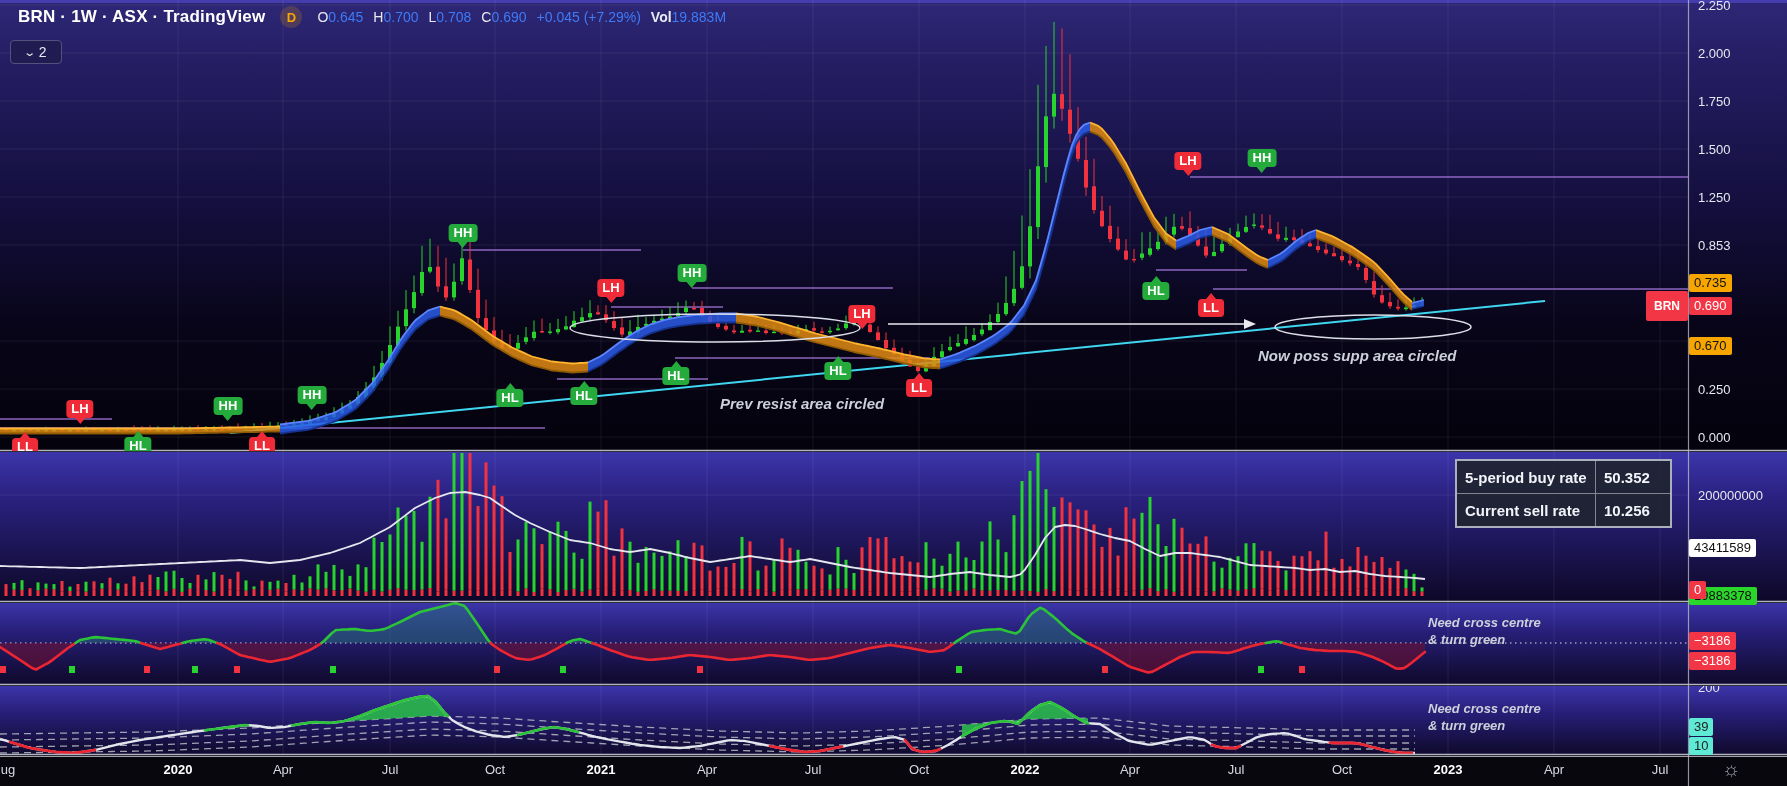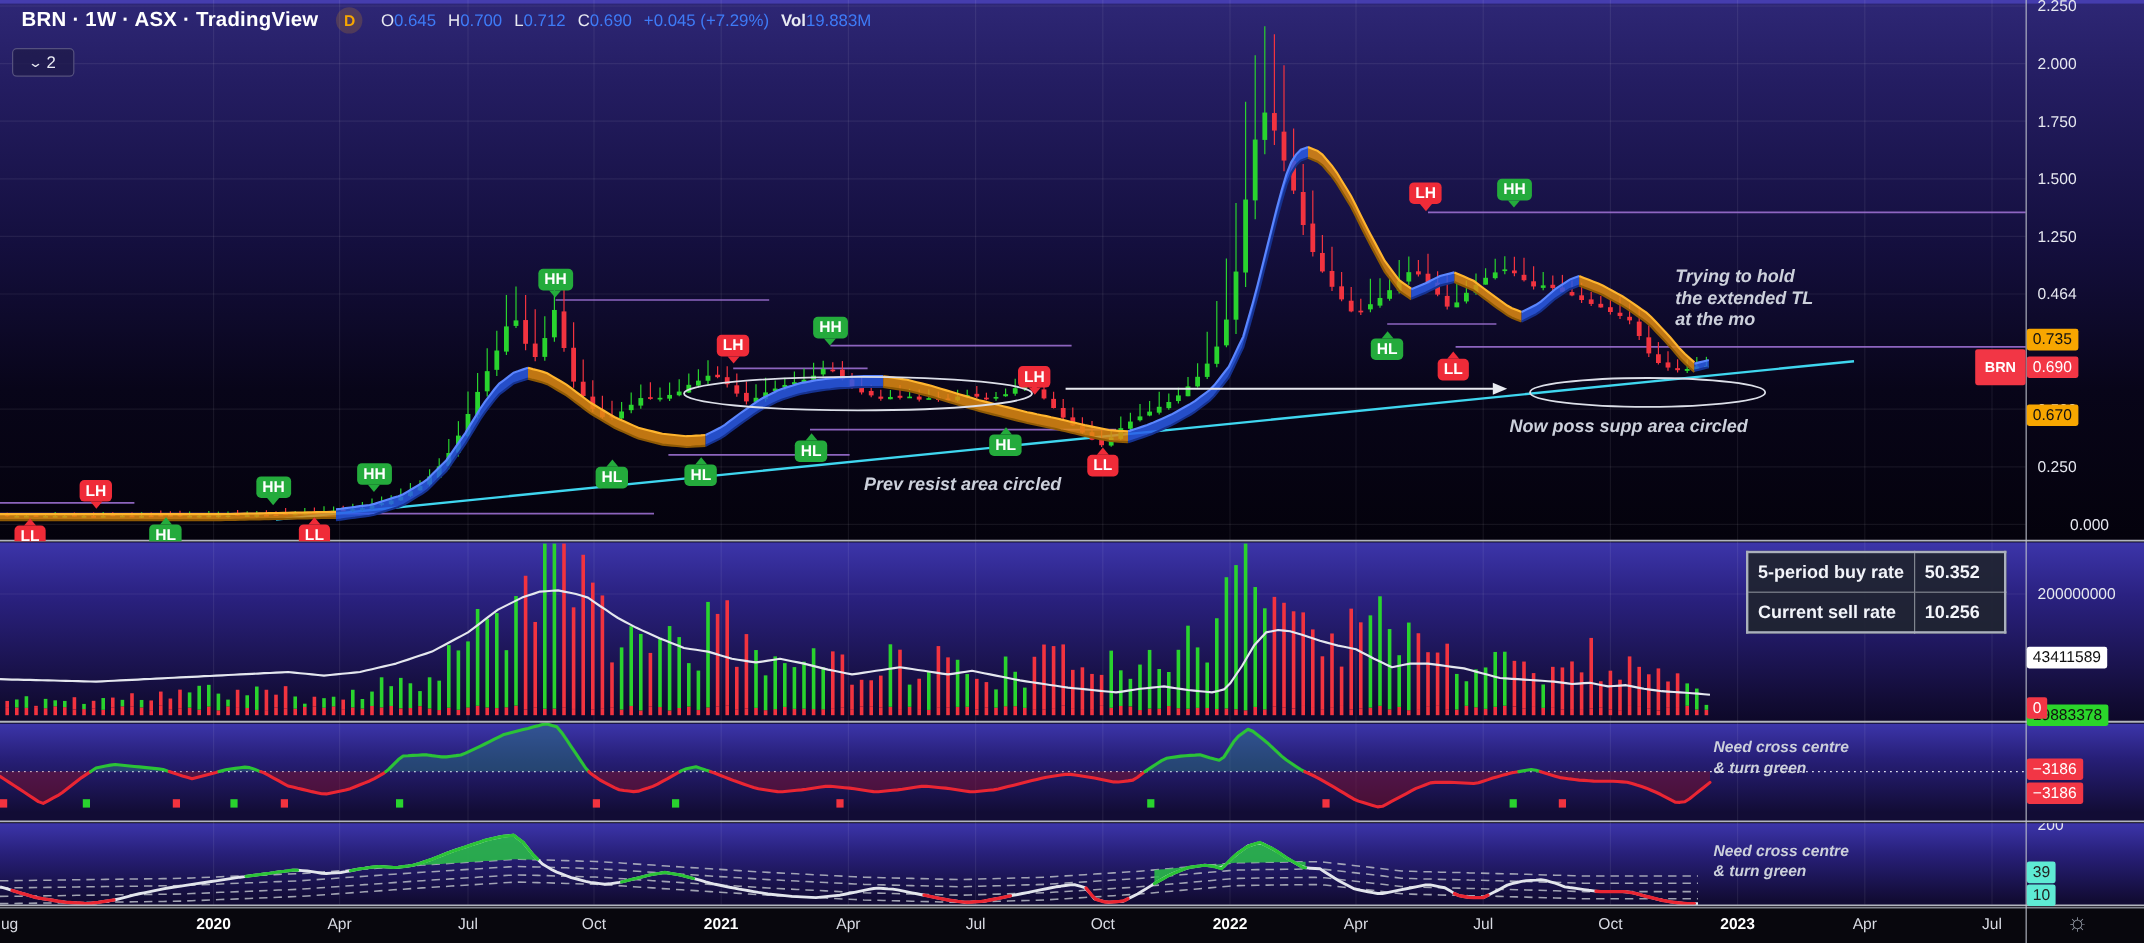--- a/index.html
+++ b/index.html
@@ -936,40 +936,35 @@
       <div class="swing up" style="left: 510px; top: 398px; background: rgb(36, 171, 60); --c: #24ab3c;">HL<div class="ptr"></div></div>
       <div class="swing up" style="left: 584px; top: 396px; background: rgb(36, 171, 60); --c: #24ab3c;">HL<div class="ptr"></div></div>
       <div class="swing up" style="left: 676px; top: 376px; background: rgb(36, 171, 60); --c: #24ab3c;">HL<div class="ptr"></div></div>
       <div class="swing up" style="left: 838px; top: 371px; background: rgb(36, 171, 60); --c: #24ab3c;">HL<div class="ptr"></div></div>
       <div class="swing up" style="left: 919px; top: 388px; background: rgb(239, 43, 56); --c: #ef2b38;">LL<div class="ptr"></div></div>
       <div class="swing up" style="left: 1156px; top: 291px; background: rgb(36, 171, 60); --c: #24ab3c;">HL<div class="ptr"></div></div>
       <div class="swing up" style="left: 1211px; top: 308px; background: rgb(239, 43, 56); --c: #ef2b38;">LL<div class="ptr"></div></div>
       <div class="swing up" style="left: 25px; top: 447px; background: rgb(239, 43, 56); --c: #ef2b38;">LL<div class="ptr"></div></div>
       <div class="swing up" style="left: 138px; top: 446px; background: rgb(36, 171, 60); --c: #24ab3c;">HL<div class="ptr"></div></div>
       <div class="swing up" style="left: 262px; top: 446px; background: rgb(239, 43, 56); --c: #ef2b38;">LL<div class="ptr"></div></div>
-      <div class="anno" style="left: 1396px; top: 222px;">
-        <div>Trying to hold</div>
-        <div>the extended TL</div>
-        <div>at the mo</div>
-      </div>
       <div class="anno" style="left: 1258px; top: 347px;">
         <div>Now poss supp area circled</div>
       </div>
       <div class="anno" style="left: 720px; top: 395px;">
         <div>Prev resist area circled</div>
       </div>
     </div>
 
   <div id="header">
     <span id="symbol-title">BRN · 1W · ASX · TradingView</span>
     <span class="dbadge">D</span>
     <span class="ohlc">
       <span><span class="lbl">O</span><span class="val">0.645</span></span>
       <span><span class="lbl">H</span><span class="val">0.700</span></span>
-      <span><span class="lbl">L</span><span class="val">0.712</span></span>
+      <span><span class="lbl">L</span><span class="val">0.708</span></span>
       <span><span class="lbl">C</span><span class="val">0.690</span></span>
       <span class="val">+0.045 (+7.29%)</span>
       <span><span class="lbl" style="font-weight:bold">Vol</span><span class="val">19.883M</span></span>
     </span>
   </div>
 
   <div id="collapse-btn">
     <span class="chev">⌄</span>
     <span>2</span>
   </div>
@@ -998,24 +993,24 @@
     </div>
     <div class="osc-note" style="left: 1428px; top: 700px;">
       <div>Need cross centre</div>
       <div>&amp; turn green</div>
     </div>
     <div class="tick" style="top: 5px;">2.250</div>
     <div class="tick" style="top: 53px;">2.000</div>
     <div class="tick" style="top: 101px;">1.750</div>
     <div class="tick" style="top: 149px;">1.500</div>
     <div class="tick" style="top: 197px;">1.250</div>
-    <div class="tick" style="top: 245px;">0.464</div>
+    <div class="tick" style="top: 245px;">0.853</div>
     <div class="tick" style="top: 341px;">0.500</div>
     <div class="tick" style="top: 389px;">0.250</div>
-    <div class="tick" style="top: 437px; margin-left: 27px;">0.000</div>
+    <div class="tick" style="top: 437px;">0.000</div>
     <div class="axbadge orange" style="top: 283px;">0.735</div>
     <div class="axbadge red" style="top: 306px;">0.690</div>
     <div class="axbadge orange" style="top: 346px;">0.670</div>
     <div class="tick" style="top: 495px;">200000000</div>
     <div class="axbadge white" style="top: 548px;">43411589</div>
     <div class="axbadge green" style="top: 568px; margin-top: 28px;">19883378</div>
     <div class="axbadge red" style="top: 590px;">0</div>
     <div class="axbadge red" style="top: 641px;">−3186</div>
     <div class="axbadge red" style="top: 661px;">−3186</div>
     <div class="axbadge gray" style="top: 727px;">39</div>

